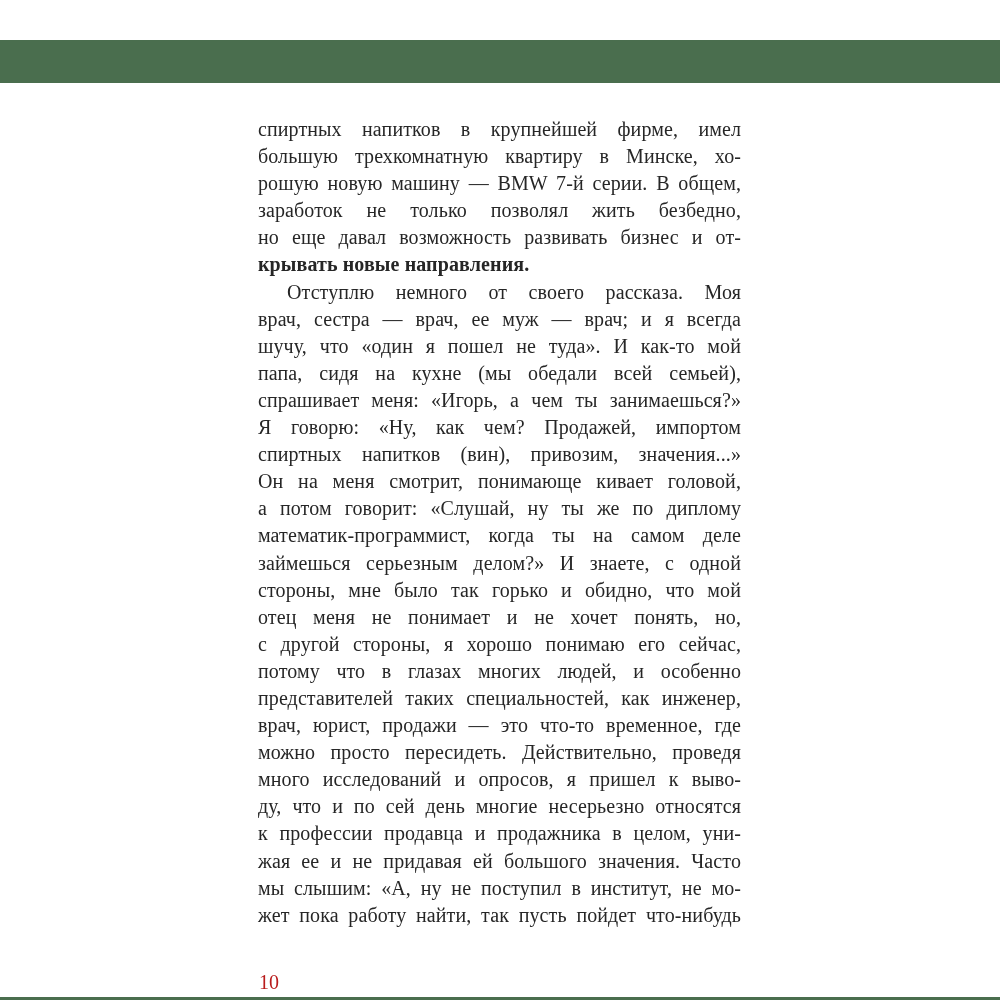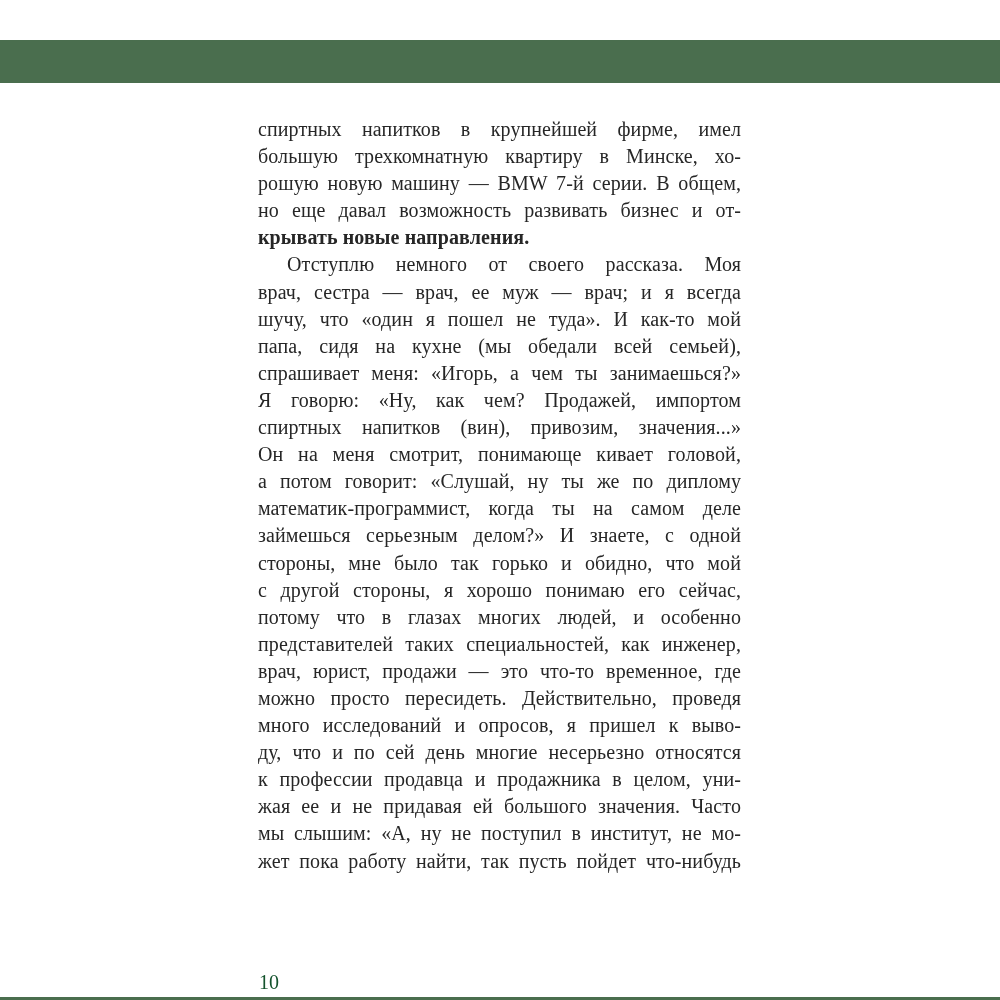--- a/index.html
+++ b/index.html
@@ -54,41 +54,43 @@
 </style>
 </head>
 <body>
 
 <div class="page">
   <div class="bar top" style="background: rgb(74, 110, 78);"></div>
   <div class="text-block" style="color: rgb(38, 38, 38);">
       <div class="line">спиртных напитков в крупнейшей фирме, имел</div>
       <div class="line">большую трехкомнатную квартиру в Минске, хо-</div>
       <div class="line">рошую новую машину — BMW 7-й серии. В общем,</div>
+      <div class="line">заработок не только позволял жить безбедно,</div>
       <div class="line">но еще давал возможность развивать бизнес и от-</div>
       <div class="line para-end">крывать новые направления.</div>
       <div class="line indent">Отступлю немного от своего рассказа. Моя</div>
       <div class="line">врач, сестра — врач, ее муж — врач; и я всегда</div>
       <div class="line">шучу, что «один я пошел не туда». И как-то мой</div>
       <div class="line">папа, сидя на кухне (мы обедали всей семьей),</div>
       <div class="line">спрашивает меня: «Игорь, а чем ты занимаешься?»</div>
       <div class="line">Я говорю: «Ну, как чем? Продажей, импортом</div>
       <div class="line">спиртных напитков (вин), привозим, значения...»</div>
       <div class="line">Он на меня смотрит, понимающе кивает головой,</div>
       <div class="line">а потом говорит: «Слушай, ну ты же по диплому</div>
       <div class="line">математик-программист, когда ты на самом деле</div>
       <div class="line">займешься серьезным делом?» И знаете, с одной</div>
       <div class="line">стороны, мне было так горько и обидно, что мой</div>
+      <div class="line">отец меня не понимает и не хочет понять, но,</div>
       <div class="line">с другой стороны, я хорошо понимаю его сейчас,</div>
       <div class="line">потому что в глазах многих людей, и особенно</div>
       <div class="line">представителей таких специальностей, как инженер,</div>
       <div class="line">врач, юрист, продажи — это что-то временное, где</div>
       <div class="line">можно просто пересидеть. Действительно, проведя</div>
       <div class="line">много исследований и опросов, я пришел к выво-</div>
       <div class="line">ду, что и по сей день многие несерьезно относятся</div>
       <div class="line">к профессии продавца и продажника в целом, уни-</div>
       <div class="line">жая ее и не придавая ей большого значения. Часто</div>
       <div class="line">мы слышим: «А, ну не поступил в институт, не мо-</div>
       <div class="line">жет пока работу найти, так пусть пойдет что-нибудь</div>
     </div>
-  <div class="page-number" style="color: #14532d;">10</div>
+  <div class="page-number" style="color: #b91c1c;">10</div>
   <div class="bar bottom" style="background: rgb(74, 110, 78);"></div>
 </div>
 
 </body></html>

